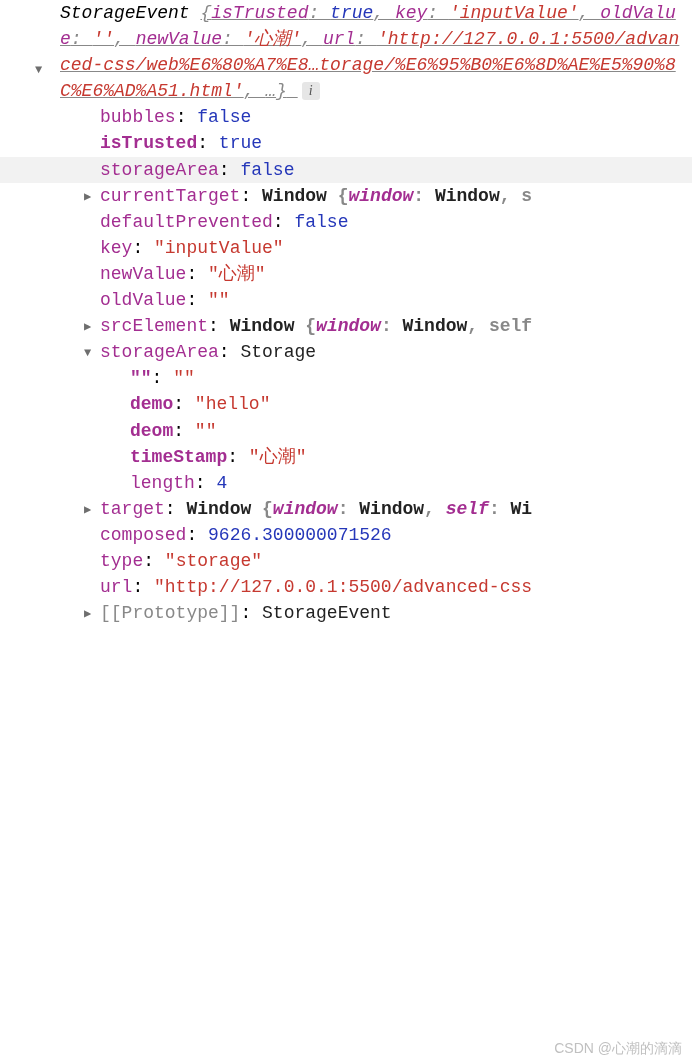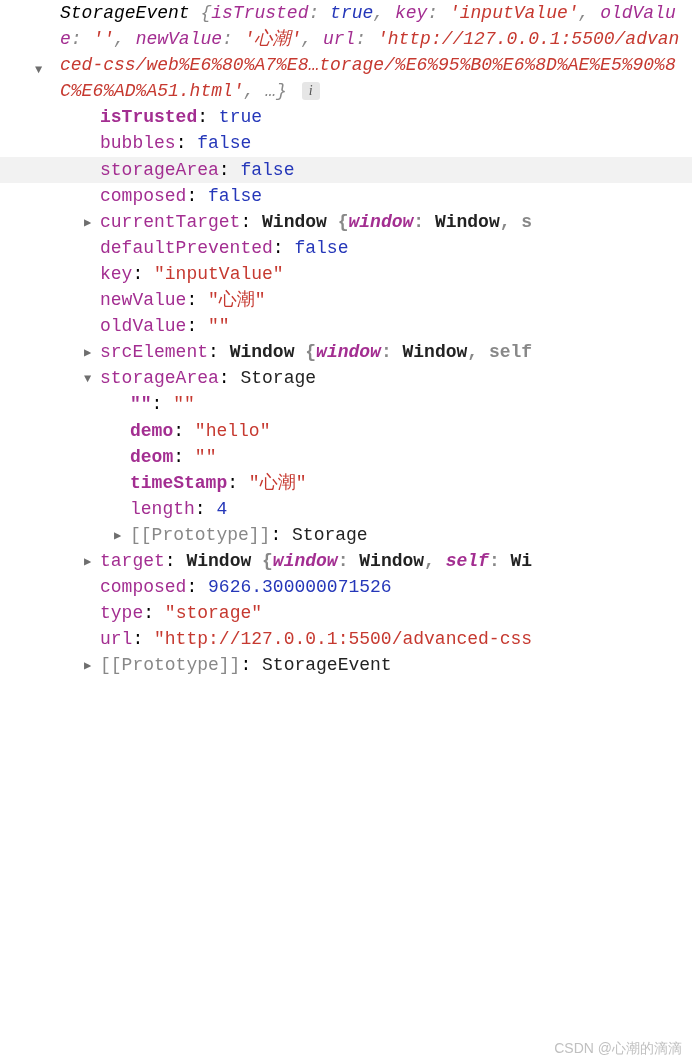--- a/index.html
+++ b/index.html
@@ -53,21 +53,21 @@
       font-style: italic;
       font-family: Georgia, serif;
       text-align: center;
       line-height: 18px;
       font-size: 14px;
       vertical-align: 1px;
       margin-left: 4px;
       cursor: pointer;
     }
     .class-name { font-style: italic; }
-    .obj-preview { color: #888; font-style: italic; }
+    .obj-preview { color: #888; font-style: italic; text-decoration: underline; }
     .key-name { color: #a32e91; }
     .key-name-bold { color: #a32e91; font-weight: bold; }
     .val-str { color: #c63930; }
     .val-bool { color: #2537b9; }
     .val-num { color: #2537b9; }
     .proto { color: #888; }
     .punct { color: #000; }
     .prop-list { padding-left: 100px; }
     .prop-row { position: relative; }
     .prop-row.hl { background: #f2f2f2; margin-left: -100px; padding-left: 100px; margin-right:-20px;}
@@ -90,39 +90,37 @@
   <div class="summary-block">
     <span class="arrow">▼</span>
     <span class="class-name">StorageEvent</span>
     <span class="obj-preview">
       <span class="punct" style="color:#888;">{</span><span class="key-name" style="font-style:italic;">isTrusted</span><span style="color:#888;">: </span><span class="val-bool">true</span><span style="color:#888;">, </span><span class="key-name" style="font-style:italic;">key</span><span style="color:#888;">: </span><span class="val-str">'inputValue'</span><span style="color:#888;">, </span><span class="key-name" style="font-style:italic;">oldValue</span><span style="color:#888;">: </span><span class="val-str">''</span><span style="color:#888;">, </span><span class="key-name" style="font-style:italic;">newValue</span><span style="color:#888;">: </span><span class="val-str">'心潮'</span><span style="color:#888;">, </span><span class="key-name" style="font-style:italic;">url</span><span style="color:#888;">: </span><span class="val-str">'http://127.0.0.1:5500/advanced-css/web%E6%80%A7%E8…torage/%E6%95%B0%E6%8D%AE%E5%90%8C%E6%AD%A51.html'</span><span style="color:#888;">, </span><span style="color:#888;">…</span><span style="color:#888;">}</span>
     </span>
     <span class="info-icon">i</span>
   </div>
 
   <div class="prop-list">
+    <div class="prop-row"><span class="key-name">bubbles</span><span class="punct">: </span><span class="val-bool">false</span></div>
     <div class="prop-row"><span class="key-name-bold">isTrusted</span><span class="punct">: </span><span class="val-bool">true</span></div>
-    <div class="prop-row"><span class="key-name">bubbles</span><span class="punct">: </span><span class="val-bool">false</span></div>
     <div class="prop-row hl"><span class="key-name">storageArea</span><span class="punct">: </span><span class="val-bool">false</span></div>
-    <div class="prop-row"><span class="key-name">composed</span><span class="punct">: </span><span class="val-bool">false</span></div>
     <div class="prop-row"><span class="arrow-small">▶</span><span class="key-name">currentTarget</span><span class="punct">: </span><span class="summary-obj"><span style="color:#222">Window</span> <span style="color:#888">{</span><span class="key-name" style="font-style:italic;">window</span><span style="color:#888">: </span><span style="color:#222">Window</span><span style="color:#888">, s</span></span></div>
     <div class="prop-row"><span class="key-name">defaultPrevented</span><span class="punct">: </span><span class="val-bool">false</span></div>
     <div class="prop-row"><span class="key-name">key</span><span class="punct">: </span><span class="val-str">"inputValue"</span></div>
     <div class="prop-row"><span class="key-name">newValue</span><span class="punct">: </span><span class="val-str">"心潮"</span></div>
     <div class="prop-row"><span class="key-name">oldValue</span><span class="punct">: </span><span class="val-str">""</span></div>
     <div class="prop-row"><span class="arrow-small">▶</span><span class="key-name">srcElement</span><span class="punct">: </span><span class="summary-obj"><span style="color:#222">Window</span> <span style="color:#888">{</span><span class="key-name" style="font-style:italic;">window</span><span style="color:#888">: </span><span style="color:#222">Window</span><span style="color:#888">, self</span></span></div>
     <div class="prop-row"><span class="arrow-small">▼</span><span class="key-name">storageArea</span><span class="punct">: </span><span style="color:#222">Storage</span></div>
 
     <div class="nested">
       <div class="prop-row"><span class="key-name-bold">""</span><span class="punct">: </span><span class="val-str">""</span></div>
       <div class="prop-row"><span class="key-name-bold">demo</span><span class="punct">: </span><span class="val-str">"hello"</span></div>
       <div class="prop-row"><span class="key-name-bold">deom</span><span class="punct">: </span><span class="val-str">""</span></div>
       <div class="prop-row"><span class="key-name-bold">timeStamp</span><span class="punct">: </span><span class="val-str">"心潮"</span></div>
       <div class="prop-row"><span class="key-name">length</span><span class="punct">: </span><span class="val-num">4</span></div>
-      <div class="prop-row"><span class="arrow-small">▶</span><span class="proto">[[Prototype]]</span><span class="punct">: </span><span style="color:#222">Storage</span></div>
     </div>
 
     <div class="prop-row"><span class="arrow-small">▶</span><span class="key-name">target</span><span class="punct">: </span><span class="summary-obj"><span style="color:#222">Window</span> <span style="color:#888">{</span><span class="key-name" style="font-style:italic;">window</span><span style="color:#888">: </span><span style="color:#222">Window</span><span style="color:#888">, </span><span class="key-name" style="font-style:italic;">self</span><span style="color:#888">: </span><span style="color:#222">Wi</span></span></div>
     <div class="prop-row"><span class="key-name">composed</span><span class="punct">: </span><span class="val-num">9626.300000071526</span></div>
     <div class="prop-row"><span class="key-name">type</span><span class="punct">: </span><span class="val-str">"storage"</span></div>
     <div class="prop-row"><span class="key-name">url</span><span class="punct">: </span><span class="val-str">"http://127.0.0.1:5500/advanced-css</span></div>
     <div class="prop-row"><span class="arrow-small">▶</span><span class="proto">[[Prototype]]</span><span class="punct">: </span><span style="color:#222">StorageEvent</span></div>
   </div>
 
 </div>

